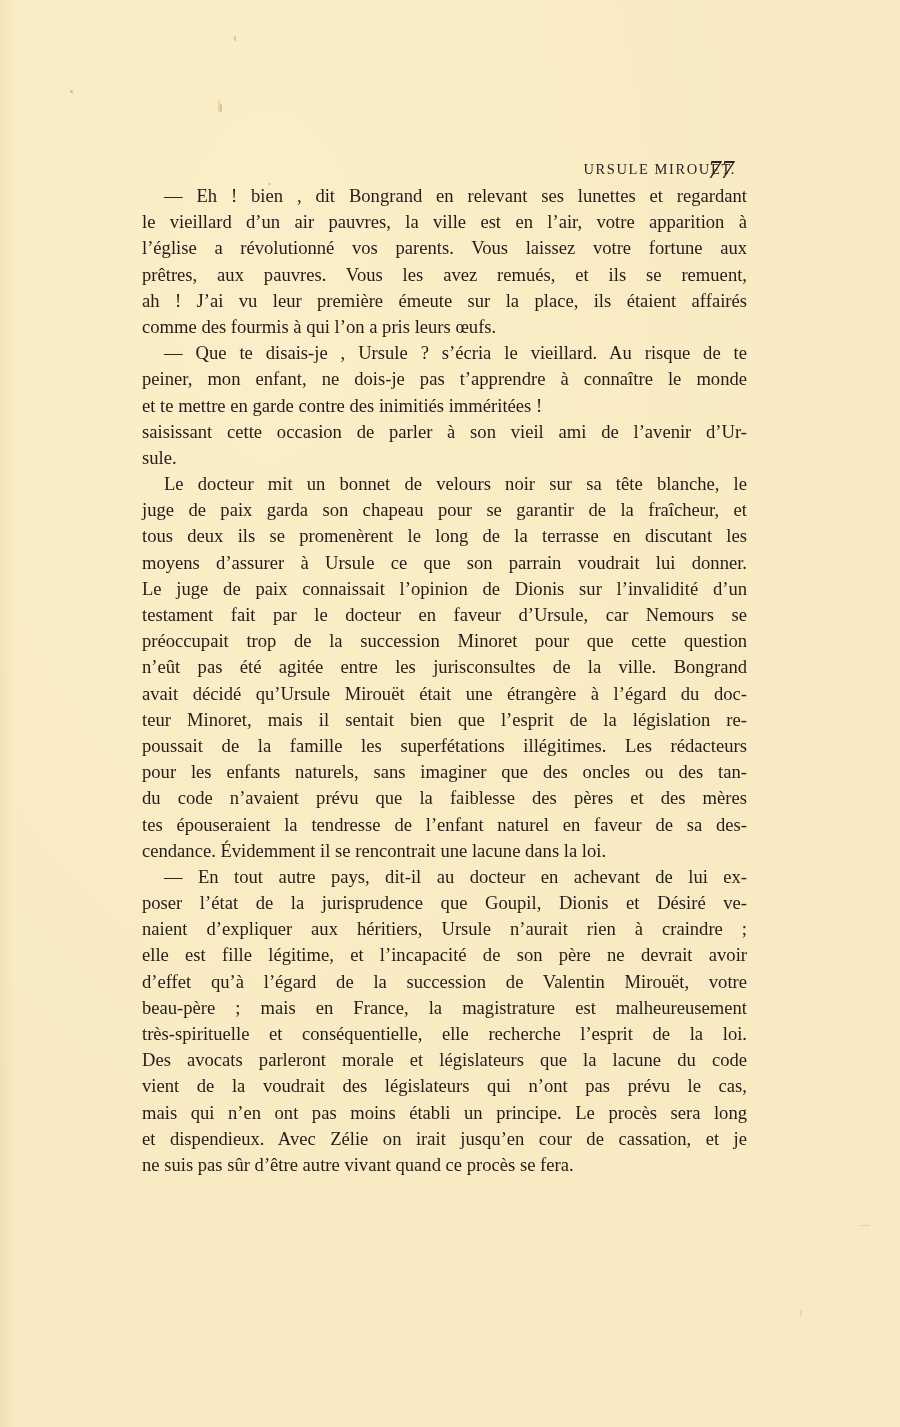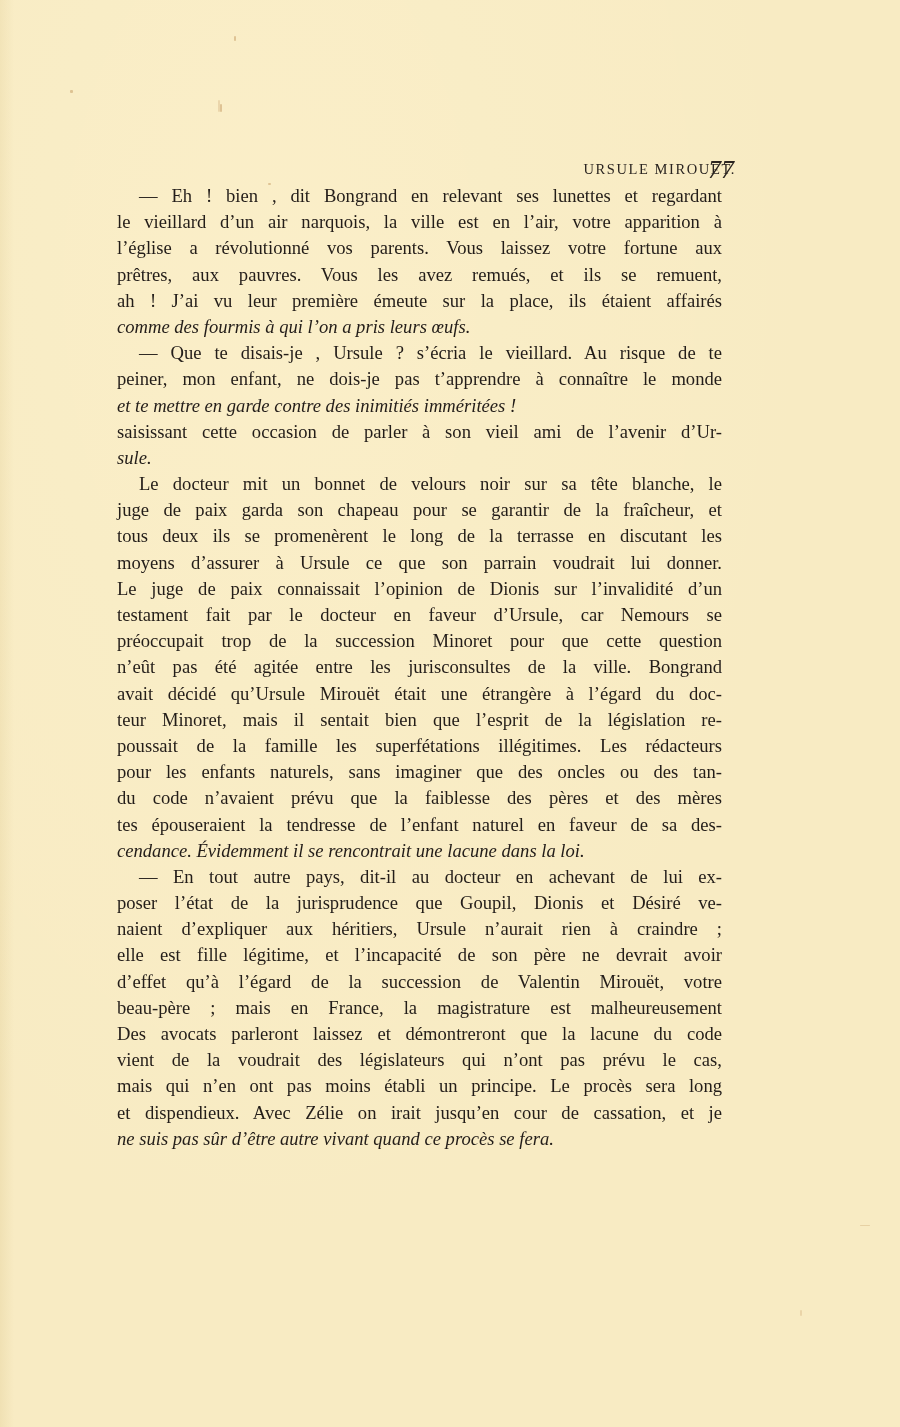--- a/index.html
+++ b/index.html
@@ -44,21 +44,21 @@
     .page-number {
       position: absolute;
       right: 2px;
       top: -2px;
       font-size: 26px;
       font-style: italic;
     }
     .text-block {
       position: absolute;
       top: 183px;
-      left: 117px;
+      left: 142px;
       width: 605px;
       font-family: "Liberation Serif", serif;
       font-size: 18.6px;
       line-height: 26.2px;
       color: #231d19;
       text-align: justify;
       hyphens: manual;
     }
     .para {
       margin: 0;
@@ -68,21 +68,20 @@
       display: block;
       text-align: justify;
       text-align-last: justify;
       white-space: nowrap;
       overflow: visible;
       height: 26.2px;
       transform-origin: left center;
     }
     .line.last {
       text-align-last: left;
-      font-style: italic;
     }
     .line.first {
       padding-left: 22px;
       box-sizing: border-box;
     }
     .speck {
       position: absolute;
       background: #c9a06a;
       opacity: 0.55;
       border-radius: 1px;
@@ -94,21 +93,21 @@
 <div class="page">
 
   <div class="running-head">
     <div class="running-title">URSULE MIROUET.</div>
     <div class="page-number">77</div>
   </div>
 
   <div class="text-block" id="text-block">
       <div class="para" style="text-indent: 0px;">
         <span class="line first">— Eh ! bien , dit Bongrand en relevant ses lunettes et regardant</span>
-        <span class="line">le vieillard d’un air narquois, la ville est en l’air, votre apparition à</span>
+        <span class="line">le vieillard d’un air pauvres, la ville est en l’air, votre apparition à</span>
         <span class="line">l’église a révolutionné vos parents. Vous laissez votre fortune aux</span>
         <span class="line">prêtres, aux pauvres. Vous les avez remués, et ils se remuent,</span>
         <span class="line">ah ! J’ai vu leur première émeute sur la place, ils étaient affairés</span>
         <span class="line last">comme des fourmis à qui l’on a pris leurs œufs.</span>
       </div>
       <div class="para" style="text-indent: 0px;">
         <span class="line first">— Que te disais-je , Ursule ? s’écria le vieillard. Au risque de te</span>
         <span class="line">peiner, mon enfant, ne dois-je pas t’apprendre à connaître le monde</span>
         <span class="line last">et te mettre en garde contre des inimitiés imméritées !</span>
       </div>
@@ -133,21 +132,22 @@
         <span class="line">tes épouseraient la tendresse de l’enfant naturel en faveur de sa des-</span>
         <span class="line last">cendance. Évidemment il se rencontrait une lacune dans la loi.</span>
       </div>
       <div class="para" style="text-indent: 0px;">
         <span class="line first">— En tout autre pays, dit-il au docteur en achevant de lui ex-</span>
         <span class="line">poser l’état de la jurisprudence que Goupil, Dionis et Désiré ve-</span>
         <span class="line">naient d’expliquer aux héritiers, Ursule n’aurait rien à craindre ;</span>
         <span class="line">elle est fille légitime, et l’incapacité de son père ne devrait avoir</span>
         <span class="line">d’effet qu’à l’égard de la succession de Valentin Mirouët, votre</span>
         <span class="line">beau-père ; mais en France, la magistrature est malheureusement</span>
-        <span class="line">Des avocats parleront laissez et démontreront que la lacune du code</span>
+        <span class="line">très-spirituelle et conséquentielle, elle recherche l’esprit de la loi.</span>
+        <span class="line">Des avocats parleront morale et législateurs que la lacune du code</span>
         <span class="line">vient de la voudrait des législateurs qui n’ont pas prévu le cas,</span>
         <span class="line">mais qui n’en ont pas moins établi un principe. Le procès sera long</span>
         <span class="line">et dispendieux. Avec Zélie on irait jusqu’en cour de cassation, et je</span>
         <span class="line last">ne suis pas sûr d’être autre vivant quand ce procès se fera.</span>
       </div>
     </div>
 
   <div class="speck" style="left:218px;top:100px;width:2px;height:12px;opacity:0.3;"></div>
   <div class="speck" style="left:234px;top:36px;width:2px;height:5px;"></div>
   <div class="speck" style="left:220px;top:104px;width:2px;height:8px;"></div>

